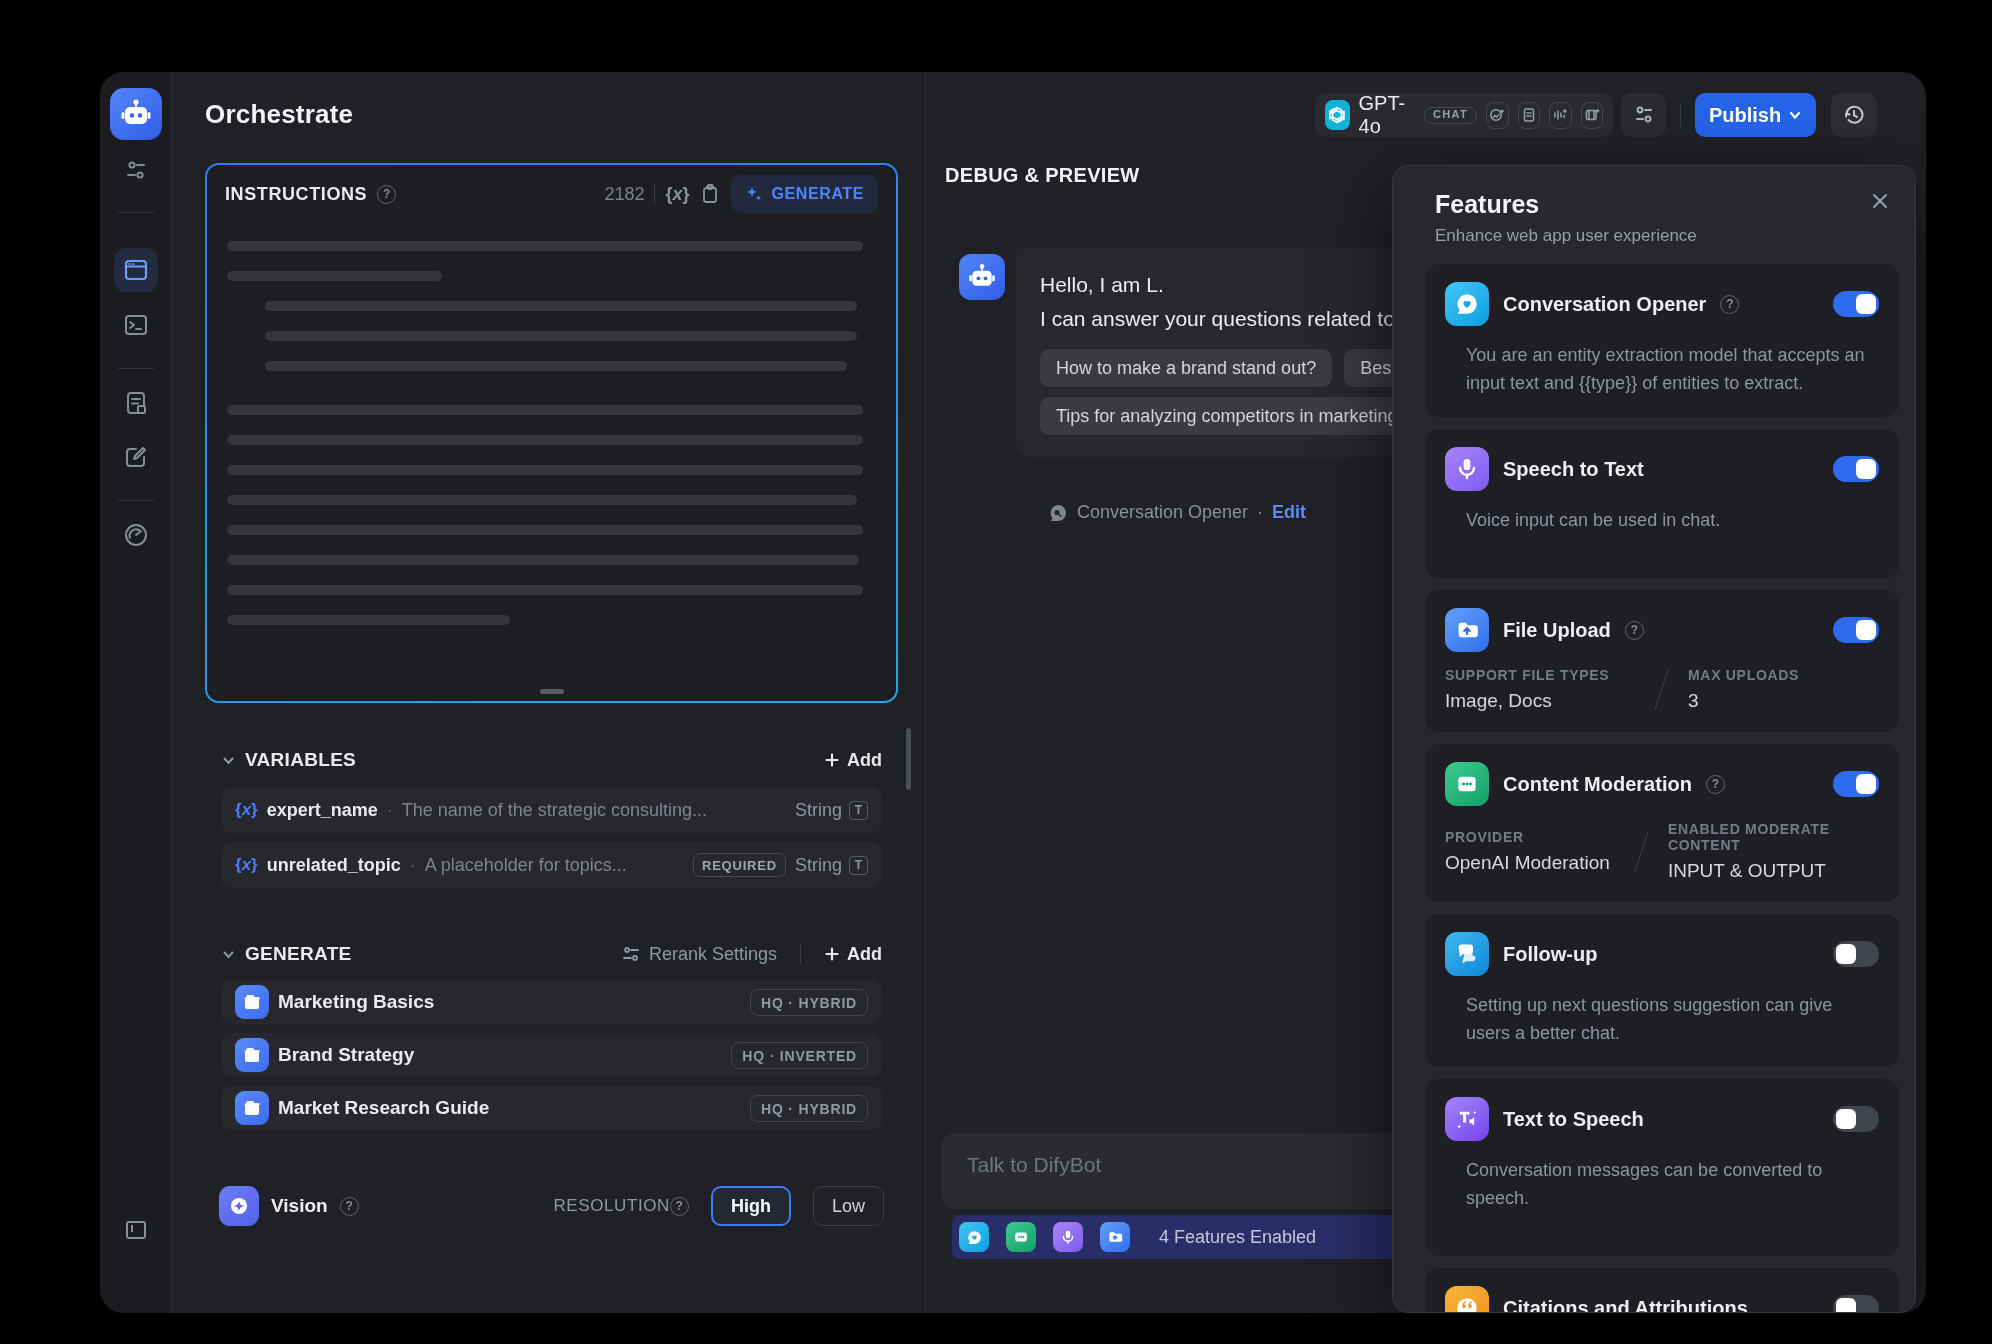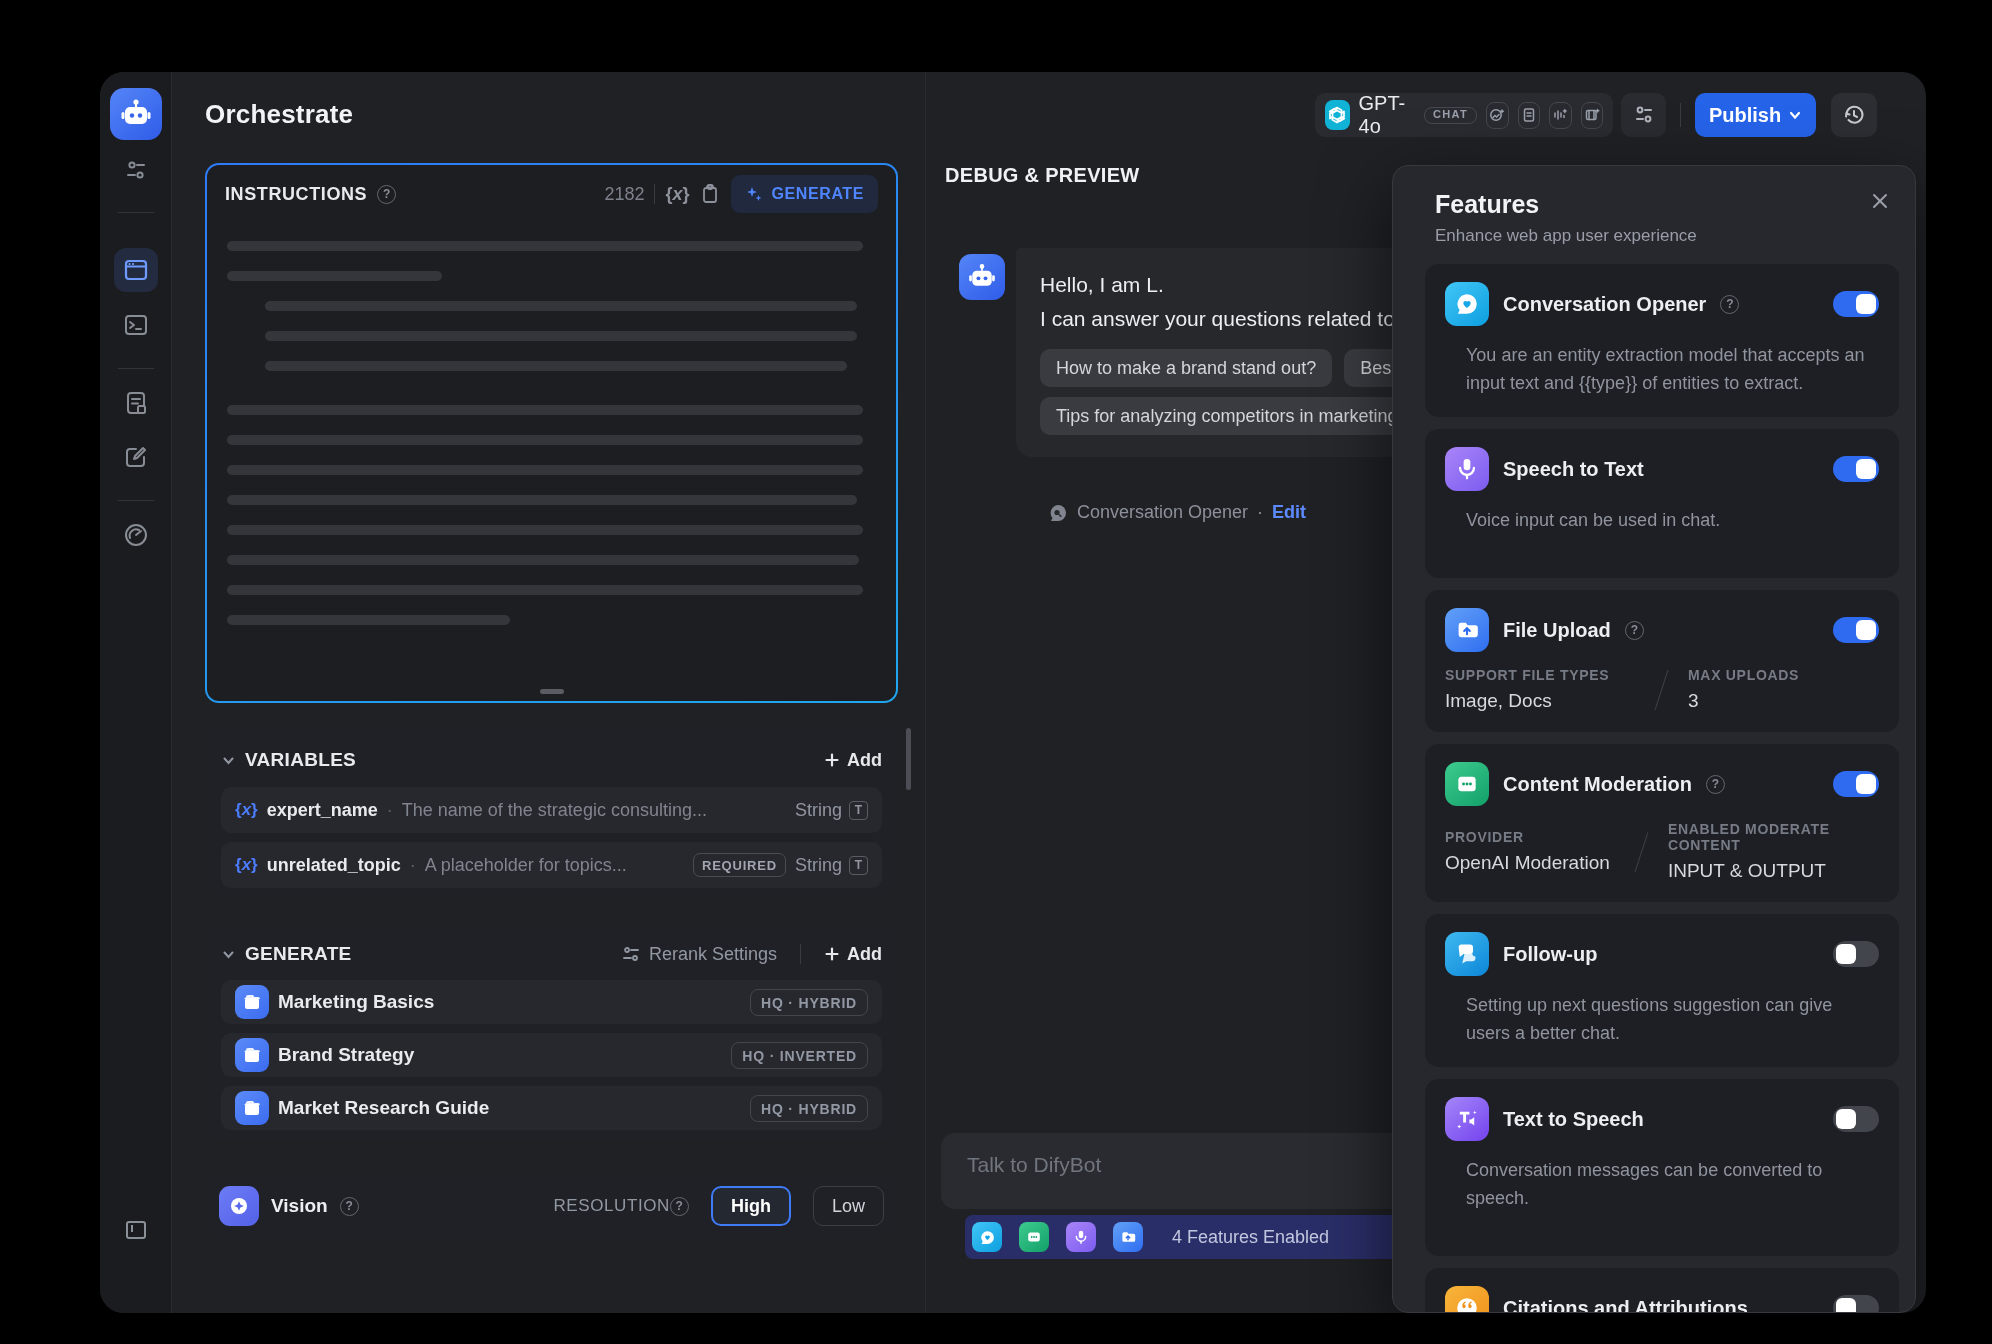--- a/index.html
+++ b/index.html
@@ -107,21 +107,21 @@
   .pill-row { display:flex; gap:12px; margin-top:13px; }
   .pill { height:38px; background:#3a3b41; border-radius:10px; display:flex; align-items:center;
           padding:0 16px; color:#d3d6db; font-size:18px; white-space:nowrap; overflow:hidden; }
   .opener-row { position:absolute; left:948px; top:430px; display:flex; align-items:center; gap:9px;
                 color:#8b909b; font-size:18px; }
   .edit-link { color:#5d8bff; font-weight:600; }
   .chat-input { position:absolute; left:841px; top:1061px; width:560px; height:76px; background:#2a2b30;
                 border-radius:14px; padding:20px 26px; }
   .chat-ph { color:#70757e; font-size:21px; }
   .feat-bar { position:absolute; left:852px; top:1143px; width:536px; height:44px; background:#2a2e68;
-              border-radius:8px; display:flex; align-items:center; padding:0 7px; gap:17px;margin-left:13px; }
+              border-radius:8px; display:flex; align-items:center; padding:0 7px; gap:17px; }
   .mini-ic { width:30px; height:30px; border-radius:8px; display:flex; align-items:center; justify-content:center; }
   .feat-bar-label { margin-left:12px; color:#c2c7e0; font-size:18px; }
 
   
   .features-panel { position:absolute; left:1292px; top:93px; width:524px; height:1148px; background:#27282d;
                     border:1px solid #38393f; border-radius:16px; z-index:30; overflow:hidden;
                     box-shadow:0 24px 70px rgba(0,0,0,.6);padding-left:16px; }
   .fp-head { padding:24px 26px 6px; position:relative; }
   .fp-title { font-size:25px; font-weight:700; color:#f2f3f5; }
   .fp-sub { margin-top:7px; font-size:17px; color:#989da8; }

